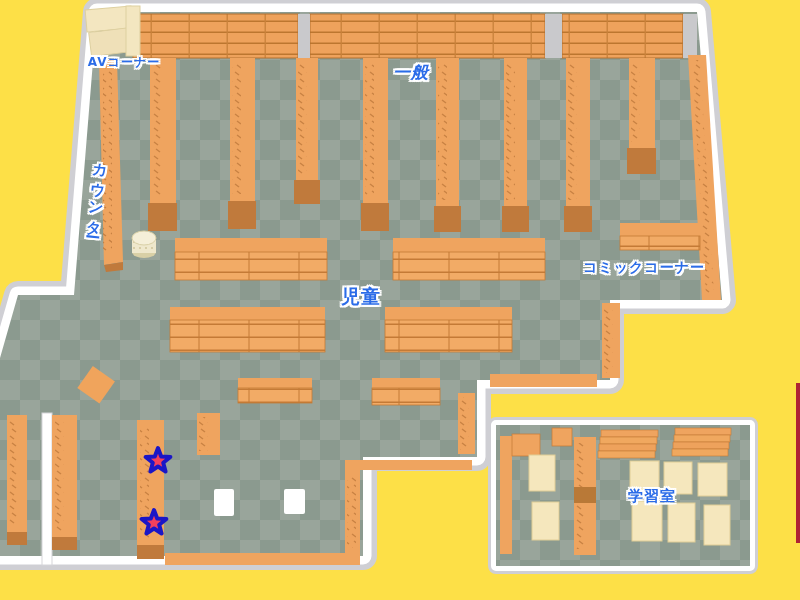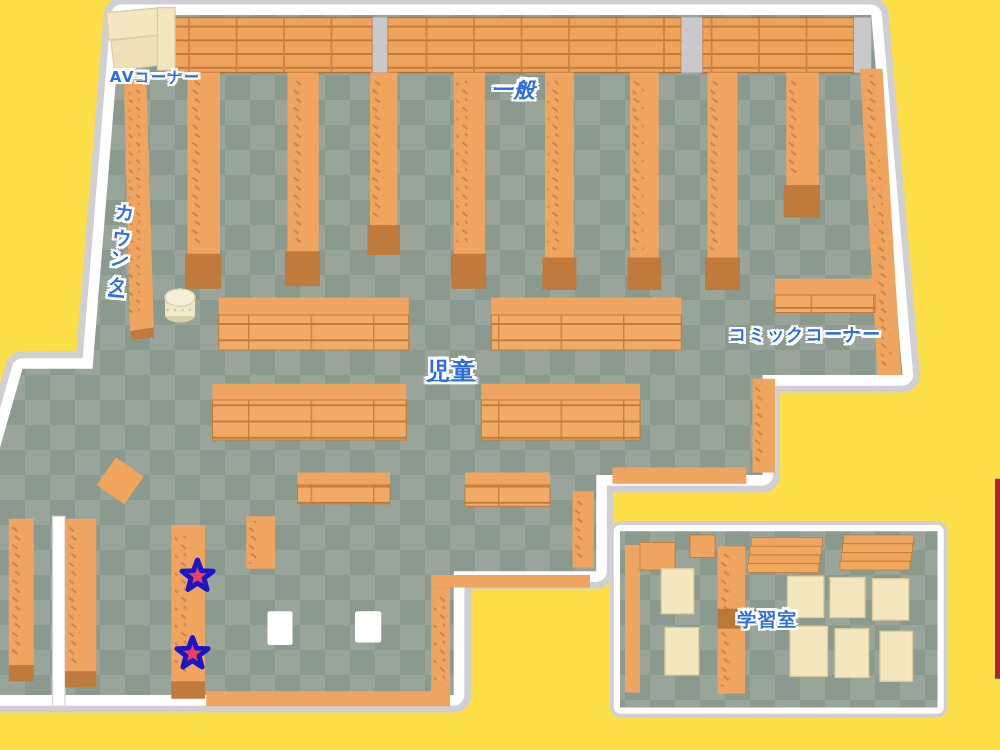--- a/index.html
+++ b/index.html
@@ -18,23 +18,23 @@
       -2px 0 0 #fff, 2px 0 0 #fff, 0 -2px 0 #fff, 0 2px 0 #fff;
   }
   .lbl-av{left:124px;top:62px;font-size:12px;}
   .lbl-general{left:411px;top:72px;font-size:17px;font-style:italic;}
   .lbl-counter{
     left:97px;top:192px;font-size:15px;
     writing-mode:vertical-rl;text-orientation:upright;
     transform:translate(-50%,-50%) rotate(6deg);
     letter-spacing:2px;
   }
-  .lbl-children{left:361px;top:297px;font-size:19px;text-decoration:underline;}
+  .lbl-children{left:361px;top:297px;font-size:19px;}
   .lbl-comic{left:644px;top:268px;font-size:14px;}
-  .lbl-study{left:604px;top:496px;font-size:15px;padding-left:20px;}
+  .lbl-study{left:642px;top:496px;font-size:15px;padding-left:20px;}
 </style>
 </head>
 <body>
 
 <div id="stage">
 
 <svg width="800" height="600" viewBox="0 0 800 600">
   <defs>
     <pattern id="checker" width="40" height="40" patternUnits="userSpaceOnUse">
       <rect width="40" height="40" fill="#99a59b"></rect>

